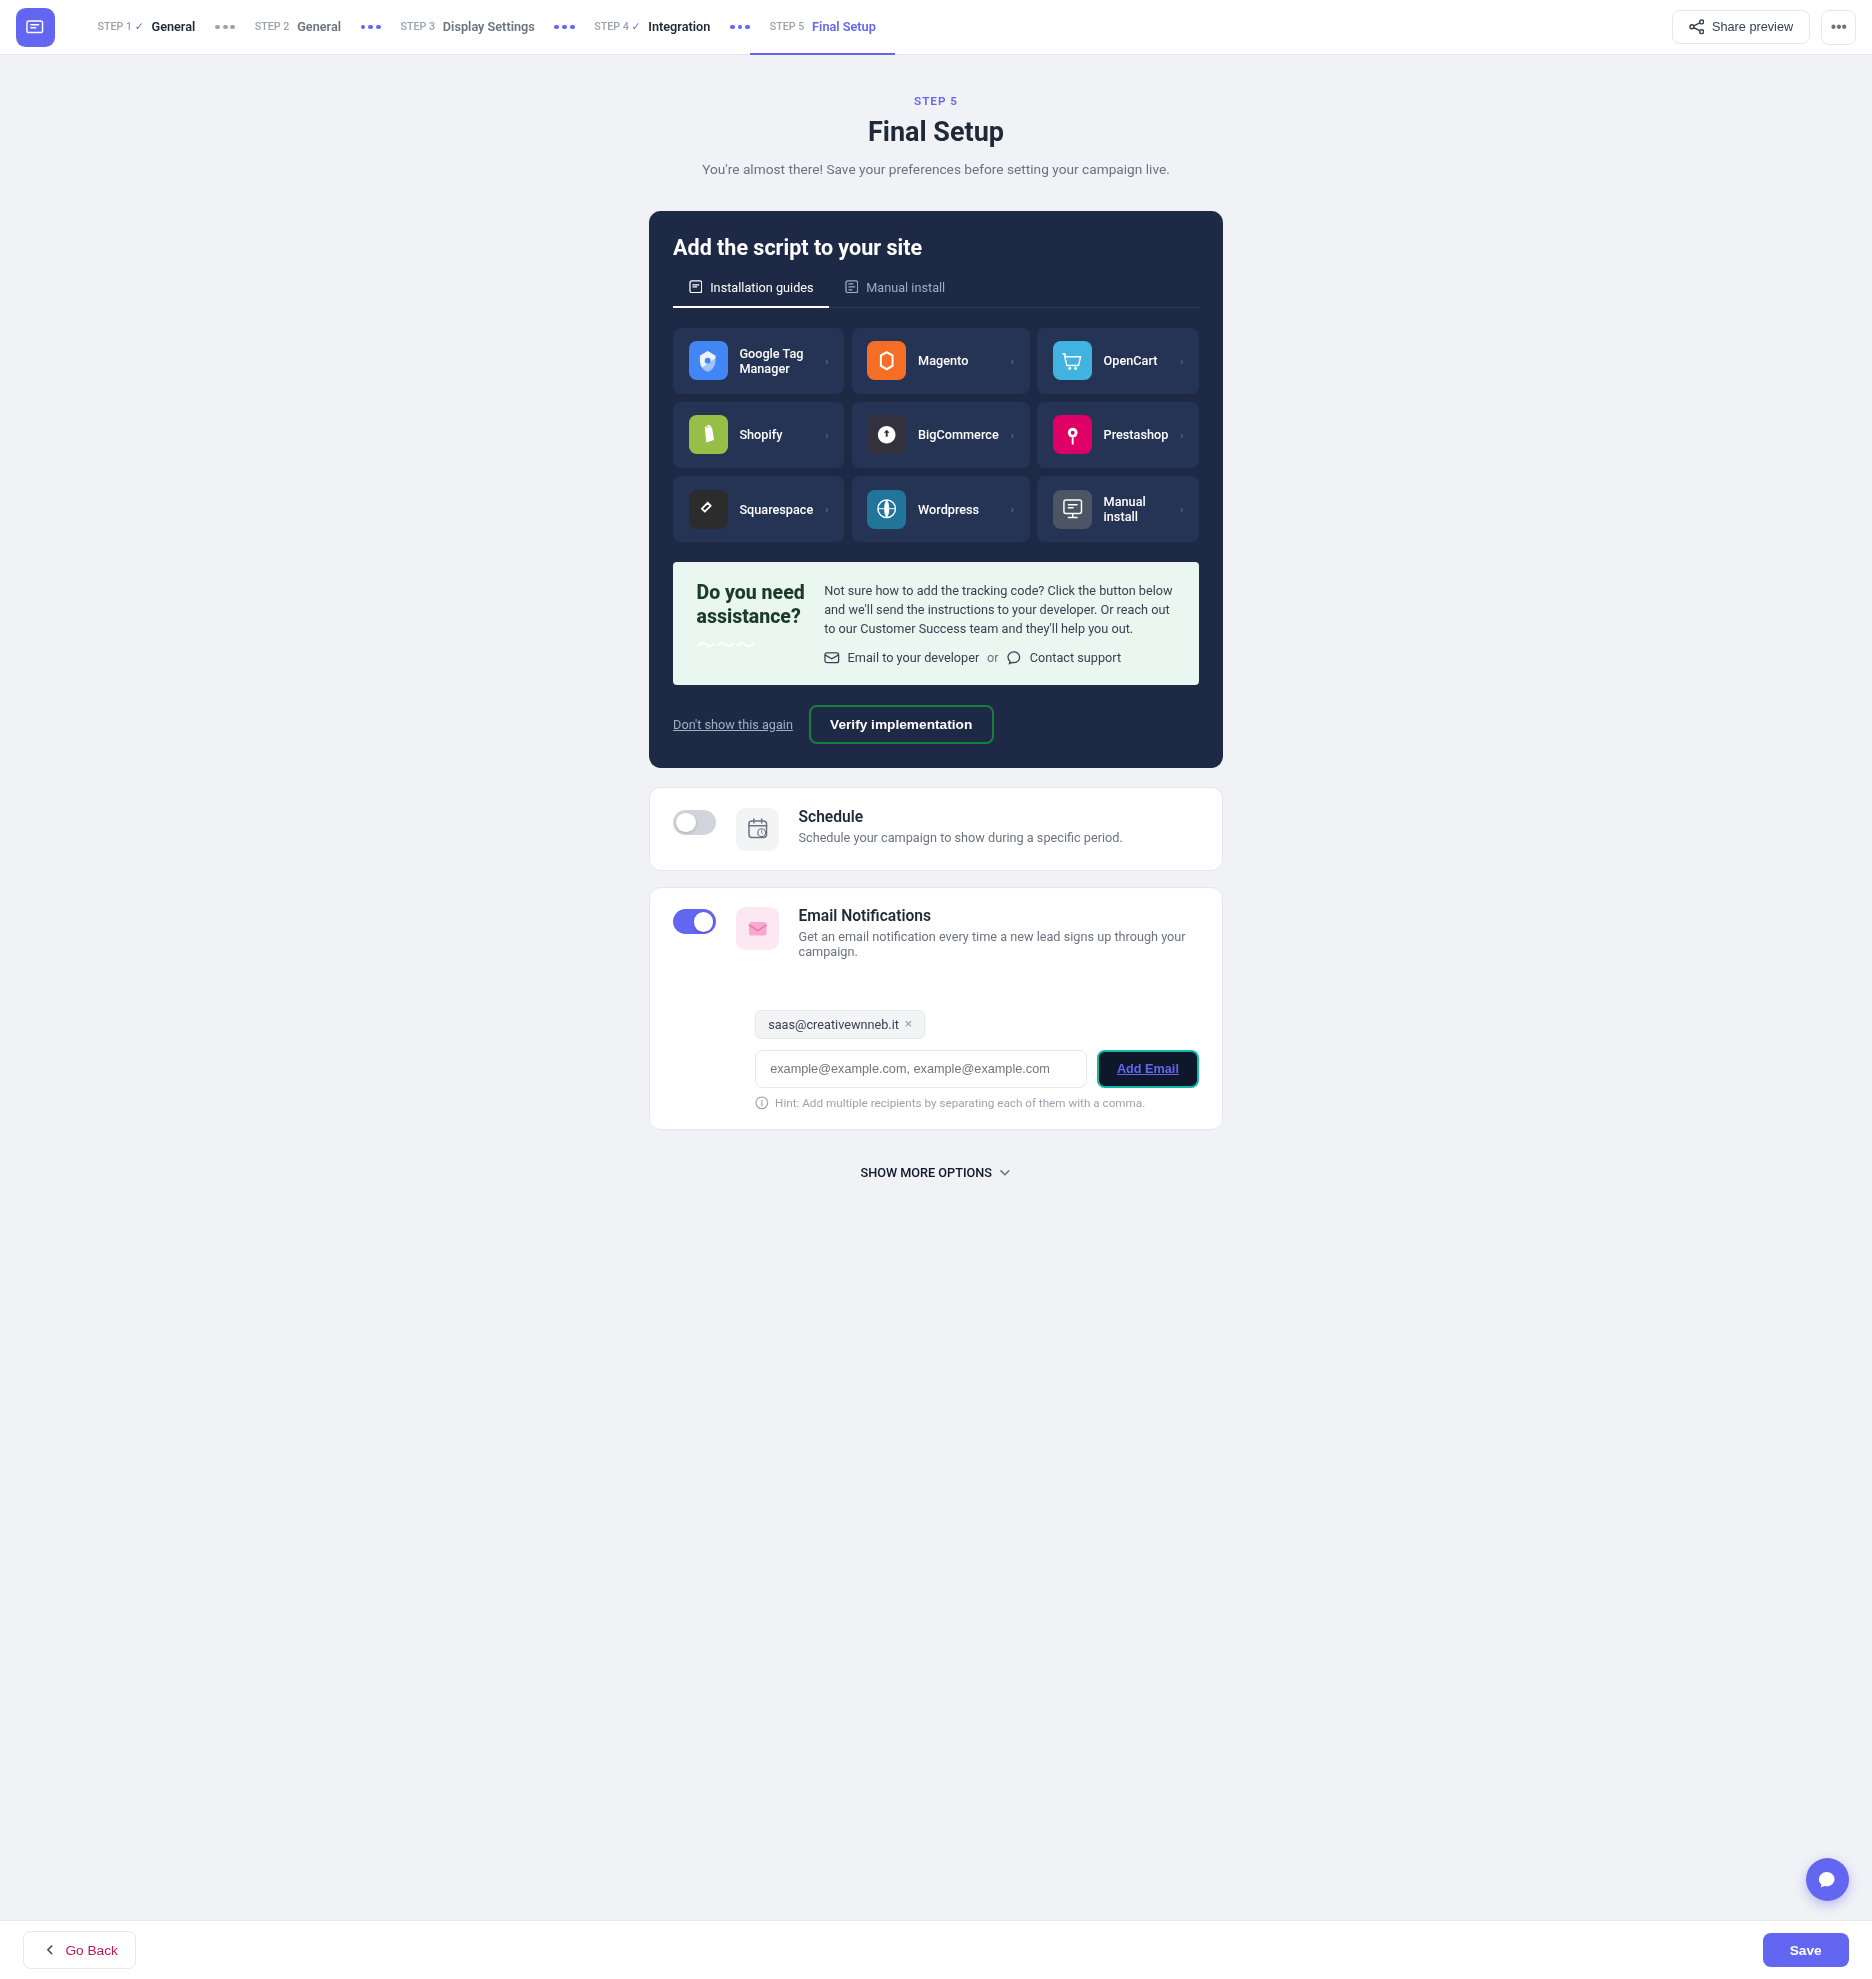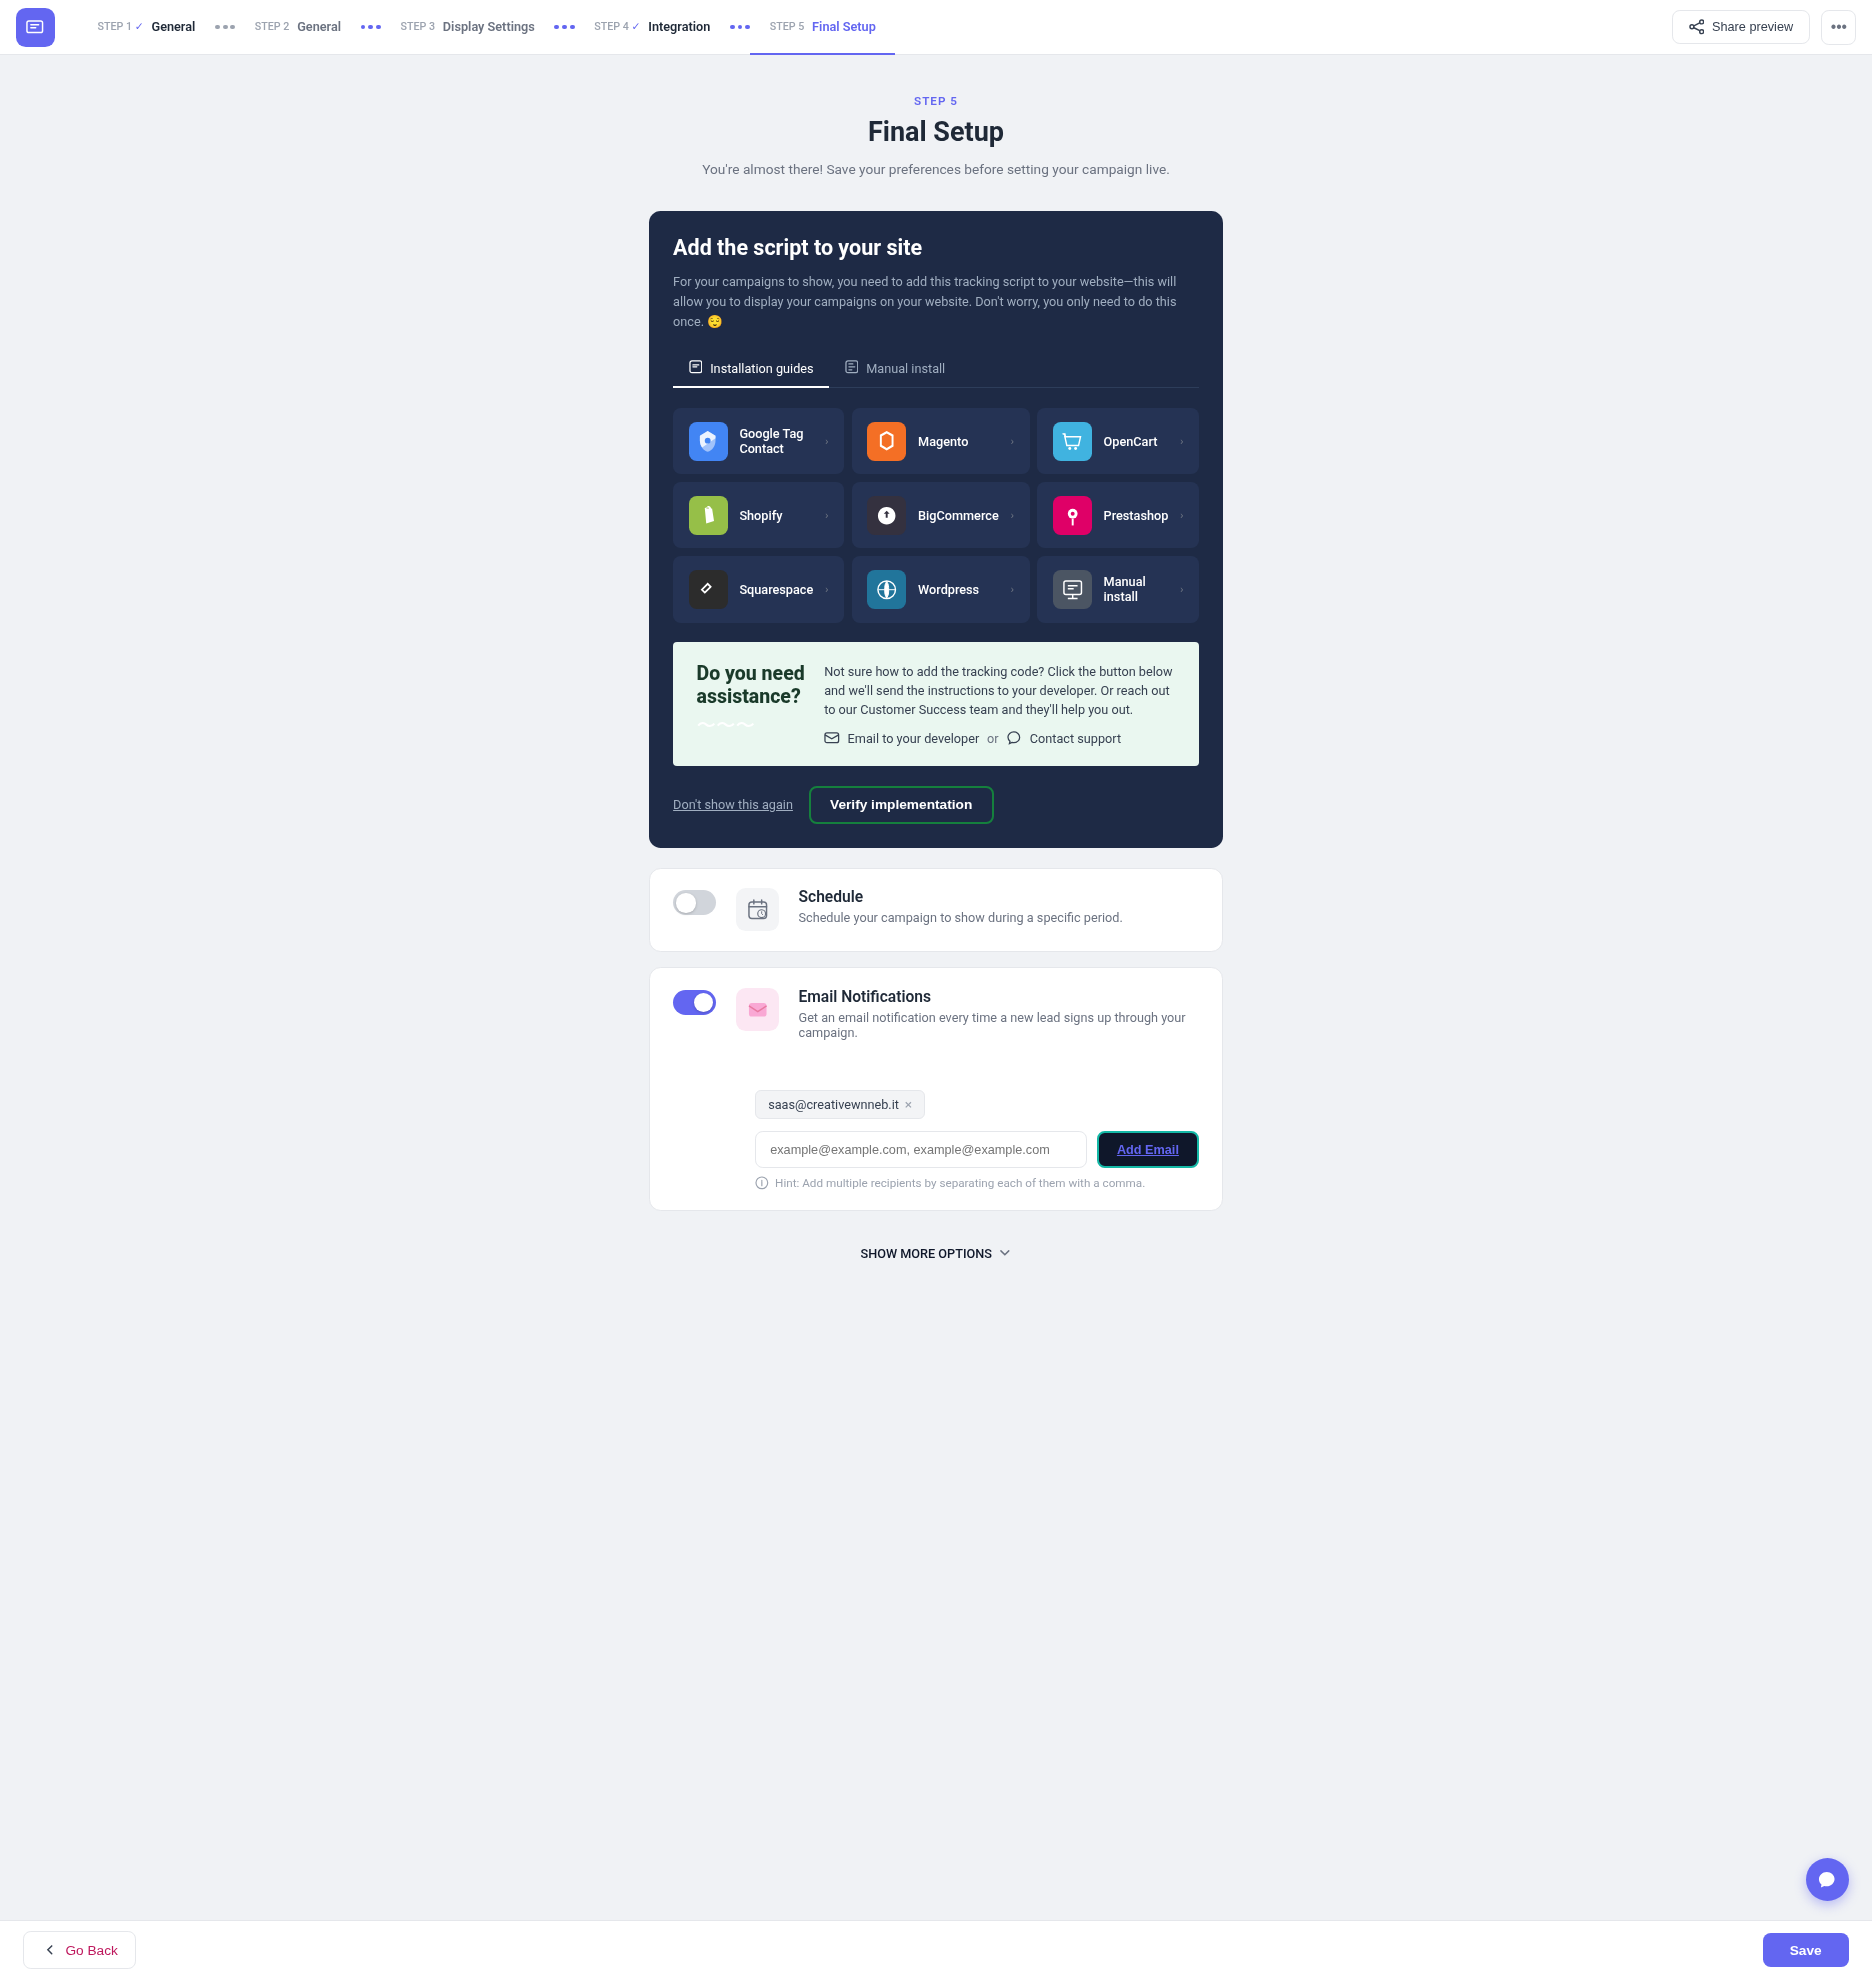--- a/index.html
+++ b/index.html
@@ -276,21 +276,20 @@
 <div class="main-content">
 
   <div class="page-header">
     <div class="step-label">STEP 5</div>
     <h1 class="page-title">Final Setup</h1>
     <p class="page-subtitle">You're almost there! Save your preferences before setting your campaign live.</p>
   </div>
 
   <div class="script-card">
     <h2 class="script-card-title">Add the script to your site</h2>
-    <p class="script-card-desc">For your campaigns to show, you need to add this tracking script to your website—this will allow you to display your campaigns on your website. Don't worry, you only need to do this once. 😌</p>
 
     <div class="tabs">
       <div class="tab active">
         <span class="tab-icon">
           <svg width="13.7" height="13.7" viewBox="0 0 14 14" fill="none">
               <rect x="1" y="1" width="12" height="12" rx="2" stroke="white" stroke-width="1.3" fill="none"></rect>
               <path d="M4 5h6M4 7h4" stroke="white" stroke-width="1.3" stroke-linecap="round"></path>
             </svg>
         </span>
         <span>Installation guides</span>
@@ -309,21 +308,21 @@
     <div class="platform-grid">
 
       <div class="platform-item">
         <div class="platform-logo" style="background:#4285f4;">
           <svg viewBox="0 0 24 24" fill="white">
               <path d="M12 2L4 7v5c0 5.25 3.4 10.15 8 11.35C16.6 22.15 20 17.25 20 12V7L12 2z" opacity="0.5"></path>
               <path d="M12 2L4 7v5c0 2.6.85 5.1 2.3 7.1L20 9.4V7L12 2z" fill="white" opacity="0.8"></path>
               <circle cx="12" cy="12" r="3" fill="#4285f4"></circle>
             </svg>
         </div>
-        <span class="platform-name">Google Tag Contact</span>
+        <span class="platform-name">Google Tag Manager</span>
         <span class="platform-chevron">›</span>
       </div>
 
       <div class="platform-item">
         <div class="platform-logo" style="background:#f46f25;">
           <svg viewBox="0 0 24 24" fill="white">
               <path d="M12 2l7 4v12l-7 4-7-4V6l7-4zm0 2.5L7 7.5v9l5 2.9 5-2.9v-9L12 4.5z"></path>
             </svg>
         </div>
         <span class="platform-name">Magento</span>

